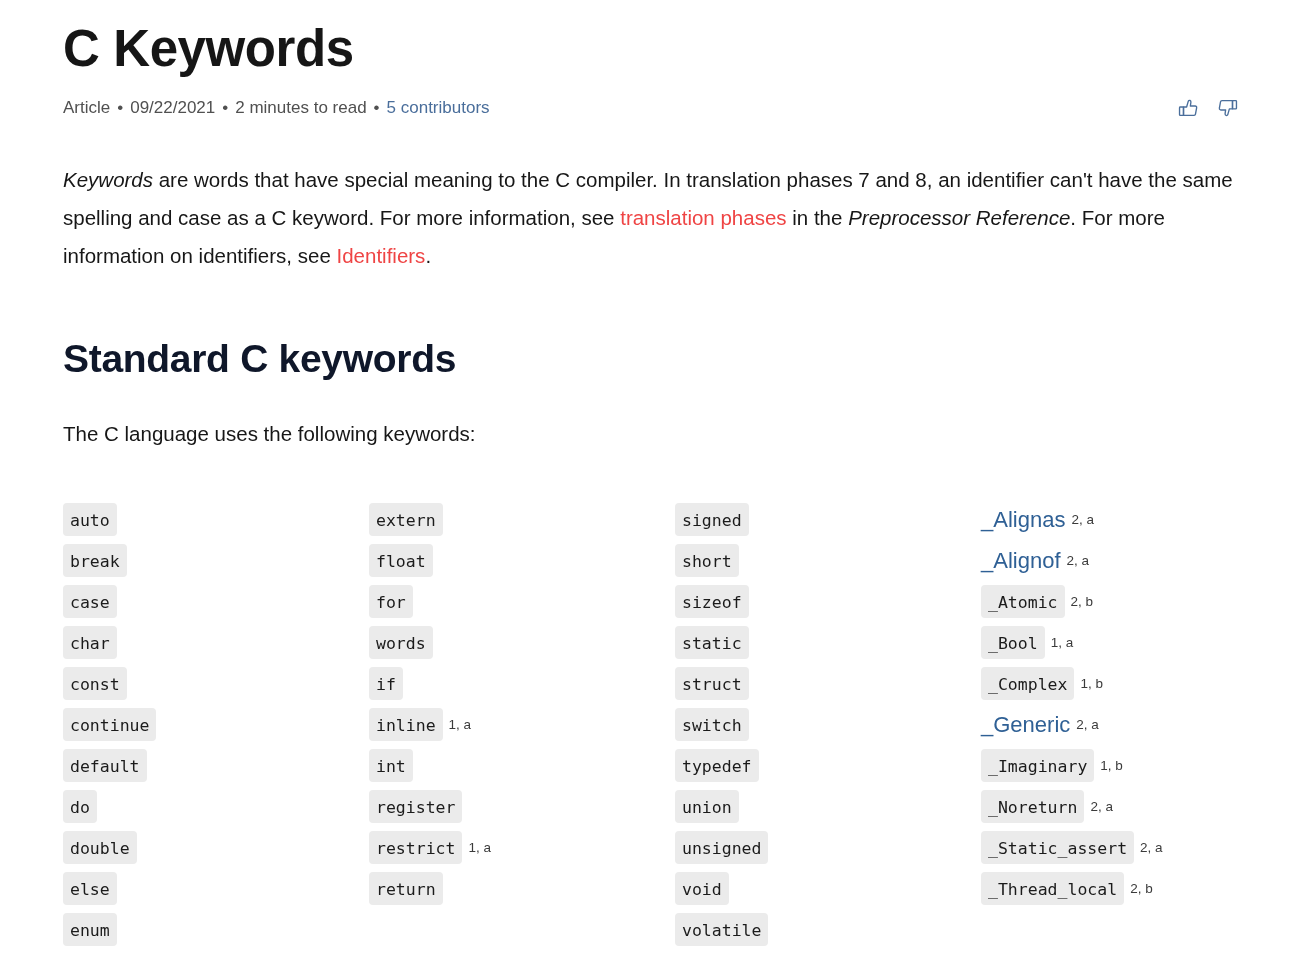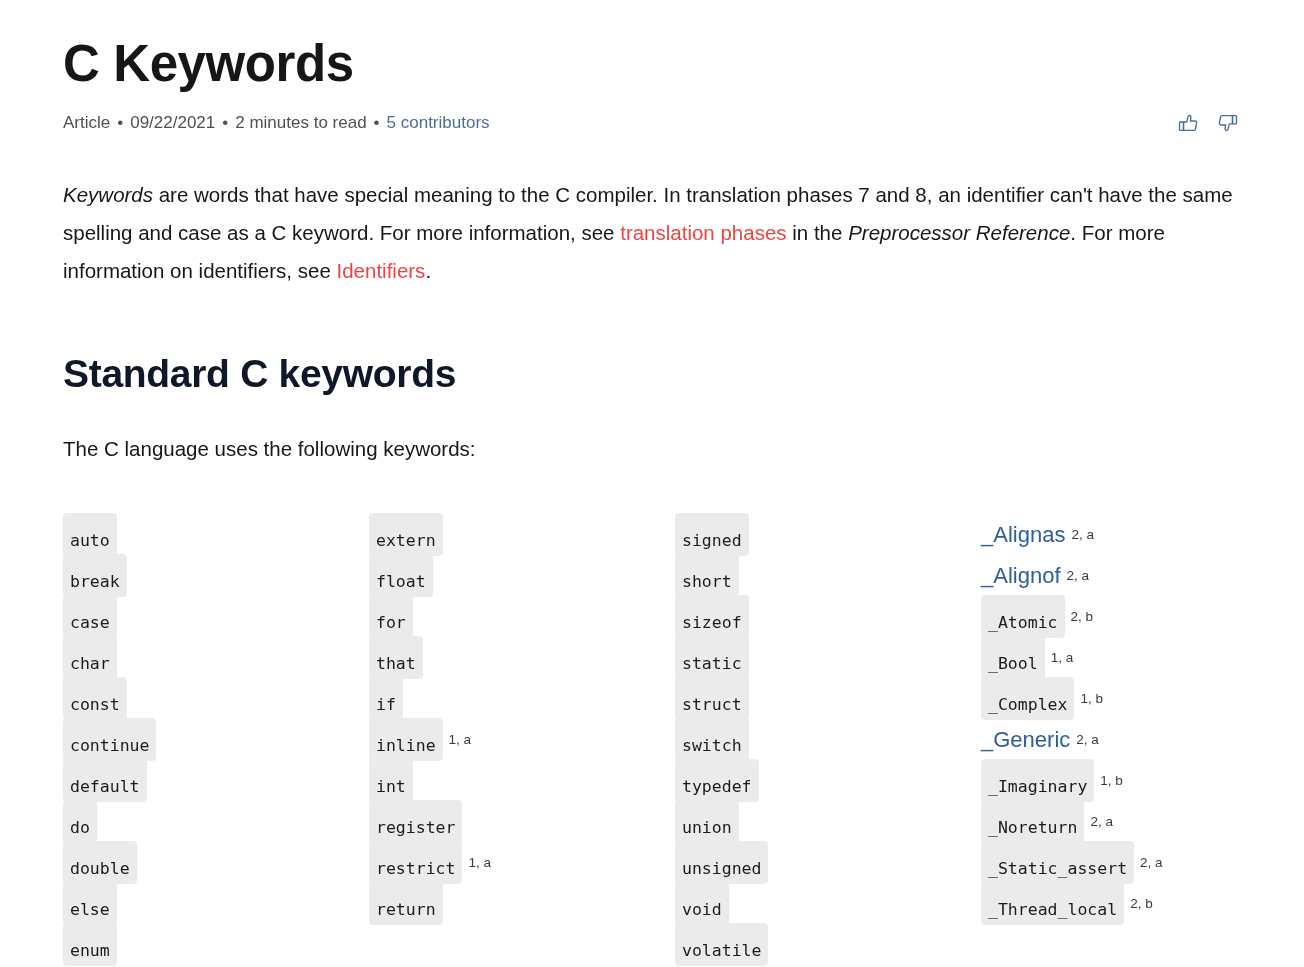--- a/index.html
+++ b/index.html
@@ -25,21 +25,21 @@
   }
 
   
   .page-title {
     font-size: 51px;
     font-weight: 600;
     line-height: 1.1;
     letter-spacing: -0.4px;
     color: #161616;
     margin: 0;
-    padding-top: 36px;
+    padding-top: 21px;
   }
 
   
   .meta-row {
     display: flex;
     align-items: center;
     margin-top: 18px;
     height: 26px;
   }
   .meta-text {
@@ -117,21 +117,21 @@
     height: 41px;
     display: flex;
     align-items: center;
   }
   code.kw {
     font-family: "DejaVu Sans Mono", "Liberation Mono", monospace;
     font-size: 16.5px;
     line-height: 1;
     background: #ebebeb;
     border-radius: 4px;
-    padding: 20px 7px 7px 7px;
+    padding: 10px 7px 7px 7px;
     color: #1b1b1b;
     white-space: nowrap;
   }
   a.kw-link {
     font-family: "Liberation Sans", sans-serif;
     font-size: 22px;
     line-height: 1;
     color: #2f6095;
     text-decoration: none;
     cursor: pointer;
@@ -225,21 +225,21 @@
         <div class="keyword-item">
           <code class="kw">extern</code>
         </div>
         <div class="keyword-item">
           <code class="kw">float</code>
         </div>
         <div class="keyword-item">
           <code class="kw">for</code>
         </div>
         <div class="keyword-item">
-          <code class="kw">that</code>
+          <code class="kw">words</code>
         </div>
         <div class="keyword-item">
           <code class="kw">if</code>
         </div>
         <div class="keyword-item">
           <code class="kw">inline</code>
           <sup class="kw-note">1, a</sup>
         </div>
         <div class="keyword-item">
           <code class="kw">int</code>

